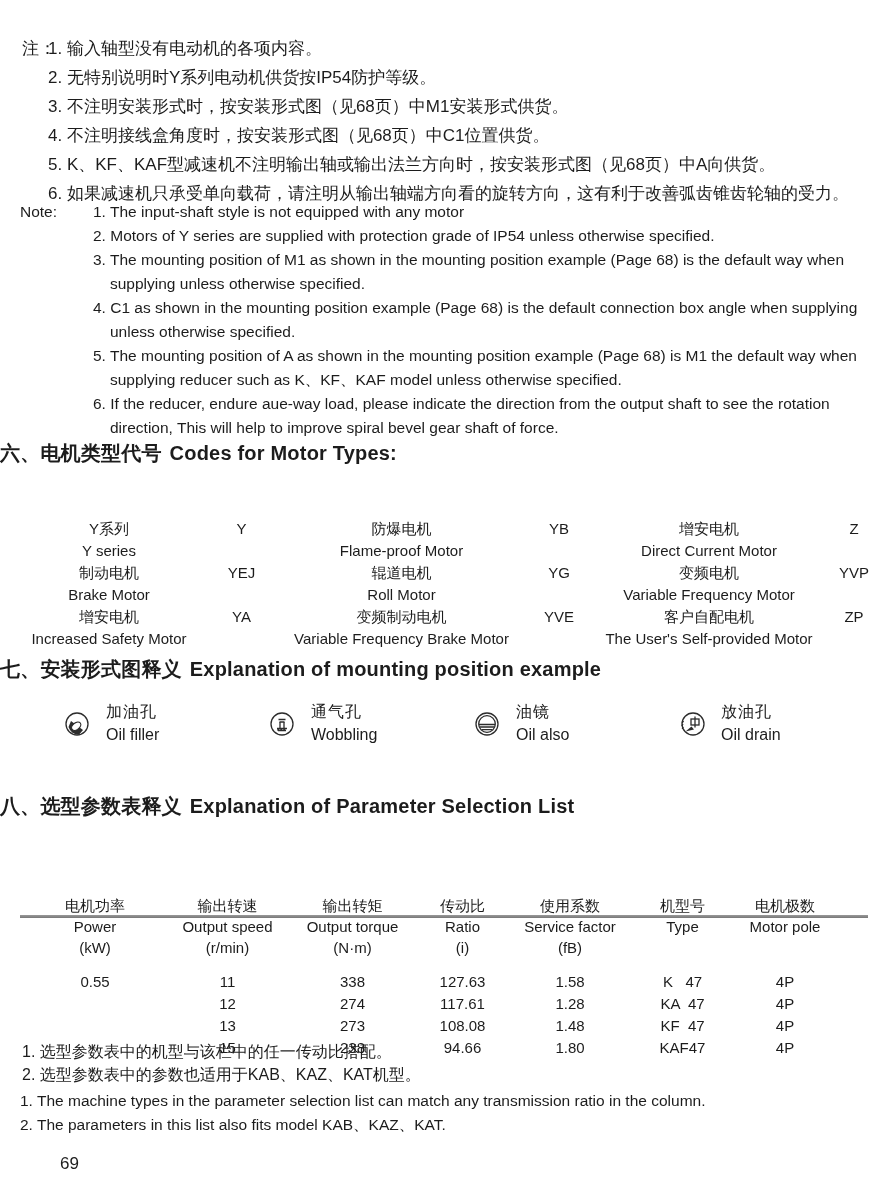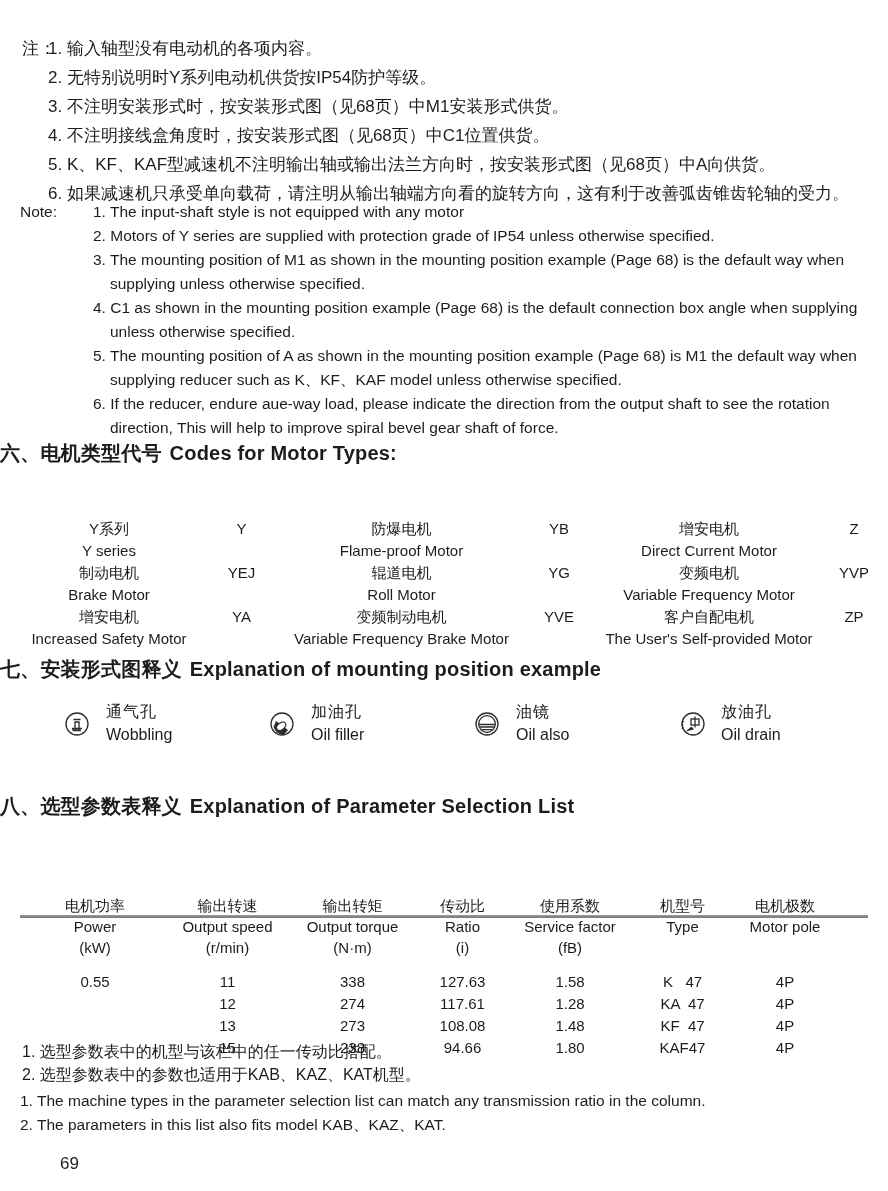--- a/index.html
+++ b/index.html
@@ -165,39 +165,39 @@
 </div>
 
 <div id="h7" class="abs section-heading">
   <span>七、安装形式图释义</span><span class="heading-en">Explanation of mounting position example</span>
 </div>
 
 <div id="legend" class="abs">
   <div class="legend-item">
     <svg class="legend-icon" viewBox="0 0 32 34">
       <circle class="ln" cx="15" cy="16" r="11"></circle>
+      <path class="fl" d="M6.5 19 A 11 11 0 0 0 17 26.8 L 21 22 L 9 13 Z"></path>
+      <ellipse cx="14.2" cy="18.2" rx="5.2" ry="3.4" transform="rotate(-38 14.2 18.2)" fill="#ffffff" stroke="#2c2c2c" stroke-width="1.2"></ellipse>
+    </svg>
+    <div class="legend-labels">
+      <div class="legend-cn">加油孔</div>
+      <div class="legend-en">Oil filler</div>
+    </div>
+  </div>
+  <div class="legend-item">
+    <svg class="legend-icon" viewBox="0 0 32 34">
+      <circle class="ln" cx="15" cy="16" r="11"></circle>
       <path class="ln" d="M11.5 11.5 h7 M12.5 14 h5"></path>
       <path class="ln" d="M13 14 v6.5 M17 14 v6.5"></path>
       <path class="ln" d="M10 20.5 h10 M11 22.5 h8"></path>
       <path class="ln" d="M12 20.5 l-1.5 2 M15 20.5 l-1.5 2 M18 20.5 l-1.5 2"></path>
     </svg>
     <div class="legend-labels">
       <div class="legend-cn">通气孔</div>
       <div class="legend-en">Wobbling</div>
-    </div>
-  </div>
-  <div class="legend-item">
-    <svg class="legend-icon" viewBox="0 0 32 34">
-      <circle class="ln" cx="15" cy="16" r="11"></circle>
-      <path class="fl" d="M6.5 19 A 11 11 0 0 0 17 26.8 L 21 22 L 9 13 Z"></path>
-      <ellipse cx="14.2" cy="18.2" rx="5.2" ry="3.4" transform="rotate(-38 14.2 18.2)" fill="#ffffff" stroke="#2c2c2c" stroke-width="1.2"></ellipse>
-    </svg>
-    <div class="legend-labels">
-      <div class="legend-cn">加油孔</div>
-      <div class="legend-en">Oil filler</div>
     </div>
   </div>
   <div class="legend-item">
     <svg class="legend-icon" viewBox="0 0 32 34">
       <circle class="ln" cx="15" cy="16" r="11"></circle>
       <circle class="ln" cx="15" cy="16" r="8.3"></circle>
       <path class="ln" d="M7 16.5 h16 M7.8 19 h14.4 M9.5 21.6 h11"></path>
     </svg>
     <div class="legend-labels">
       <div class="legend-cn">油镜</div>

